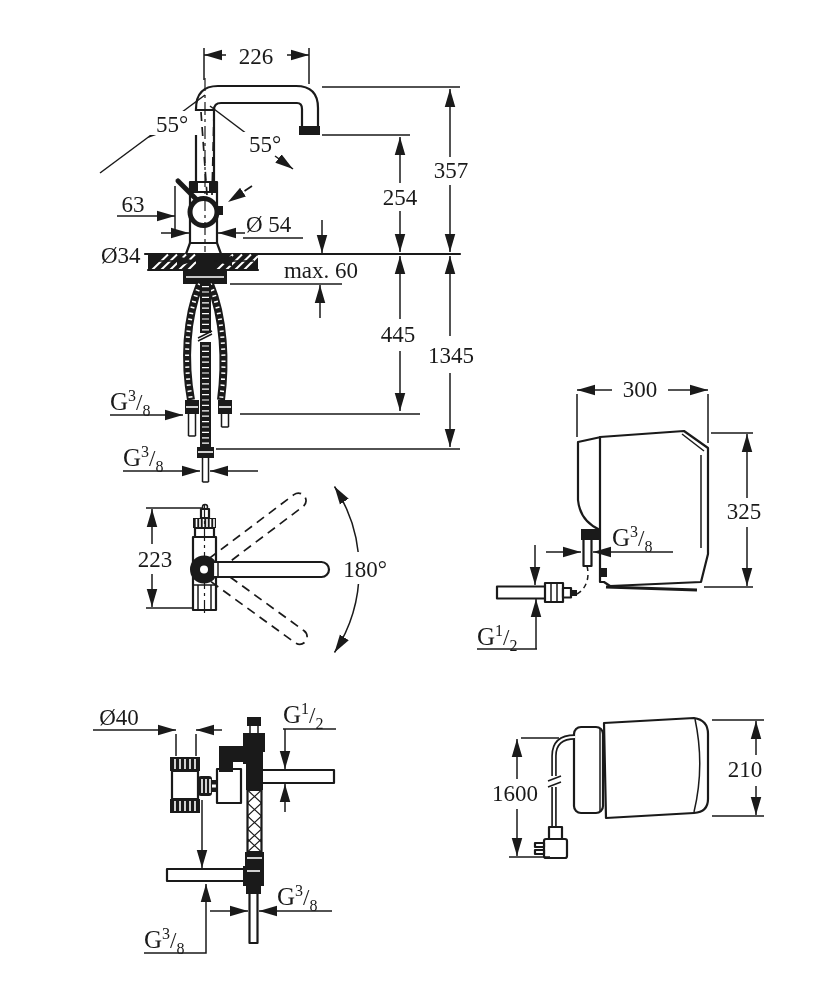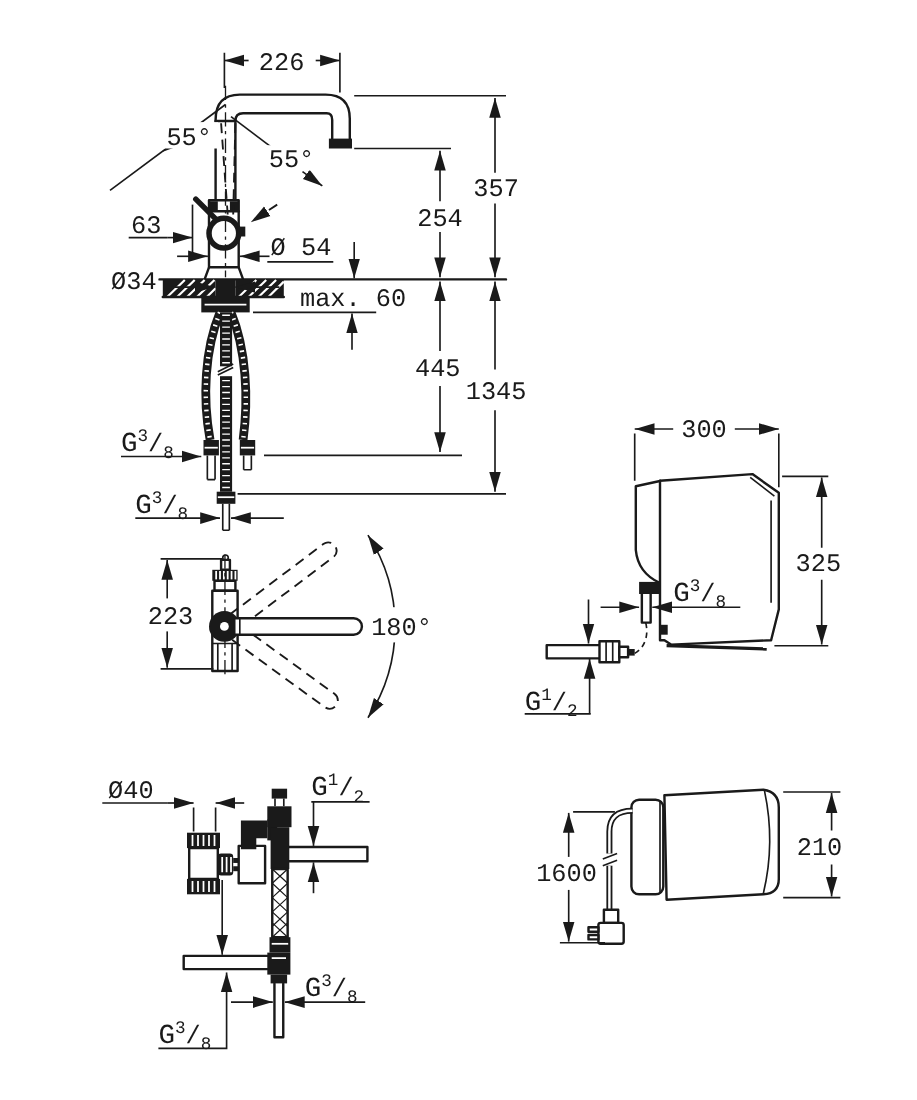--- a/index.html
+++ b/index.html
@@ -1,17 +1,17 @@
 <!DOCTYPE html>
 <html><head>
 <meta charset="utf-8">
 <style>
   html,body{margin:0;padding:0;background:#ffffff;}
   #stage{position:relative;width:796px;height:1000px;background:#ffffff;overflow:hidden;
-         font-family:Liberation Mono, monospace;}
+         font-family:Liberation Serif, serif;}
   svg{display:block}
   .ol{stroke:#1a1a1a;stroke-width:2.2;fill:none;stroke-linecap:round;stroke-linejoin:round}
   .ol3{stroke:#1a1a1a;stroke-width:3;fill:none}
   .fl{fill:#1a1a1a;stroke:none}
   .wfl{fill:#ffffff;stroke:#1a1a1a;stroke-width:2.2;stroke-linejoin:round}
   .thin{stroke:#1a1a1a;stroke-width:1.5;fill:none}
   .dim{stroke:#1a1a1a;stroke-width:1.5;fill:none}
   .cl{stroke:#1a1a1a;stroke-width:1.2;fill:none;stroke-dasharray:13 4 3 4}
   .dash{stroke:#1a1a1a;stroke-width:1.7;fill:none;stroke-dasharray:9 6}
   .dash2{stroke:#1a1a1a;stroke-width:1.5;fill:none;stroke-dasharray:5 4}

